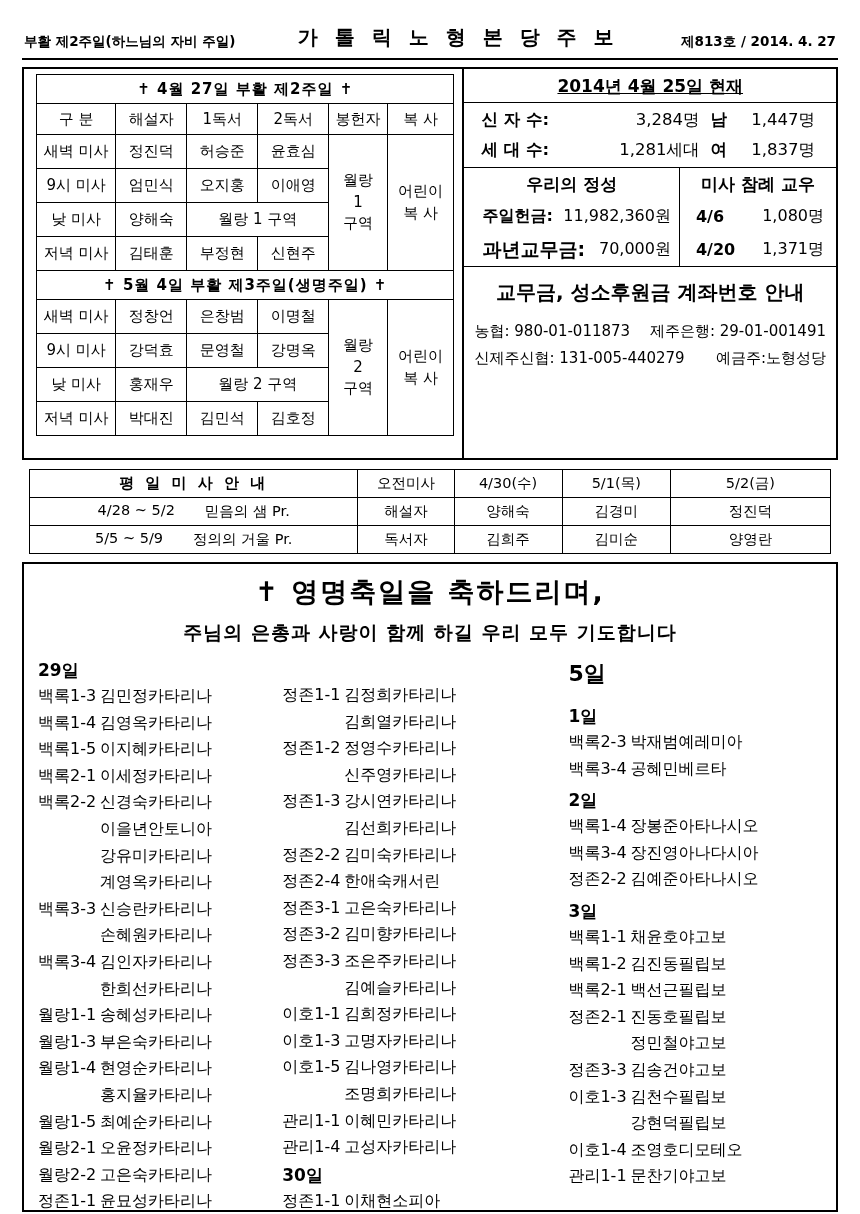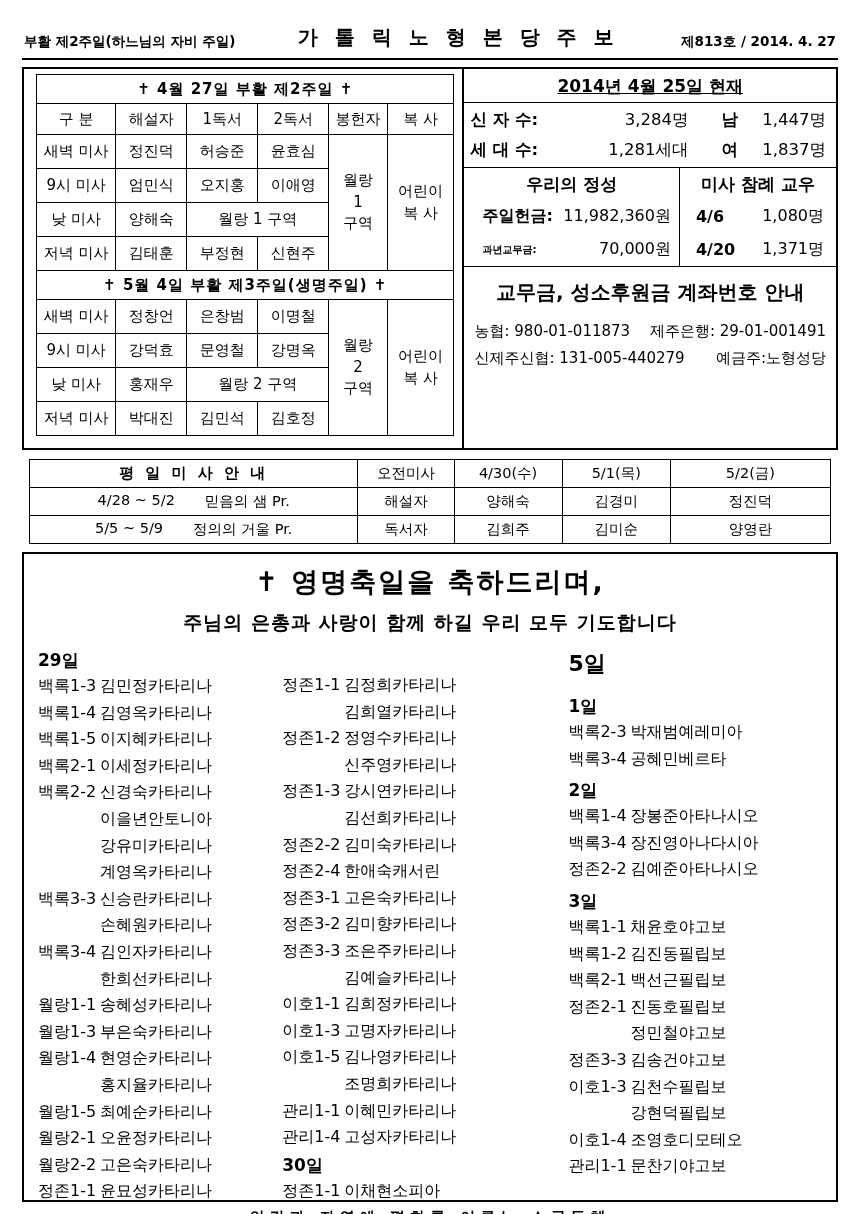--- a/index.html
+++ b/index.html
@@ -10,46 +10,46 @@
     overflow:hidden; position:relative;
   }
   
   .top-header { display:flex; align-items:flex-end; padding:24px 2px 7px 2px; border-bottom:2.5px solid #000; }
   .th-left  { font-weight:bold; font-size:13.5px; white-space:nowrap; }
   .th-center{ font-weight:bold; font-size:20px; letter-spacing:5px; margin:0 auto; white-space:nowrap; }
   .th-right { font-weight:bold; font-size:13.5px; white-space:nowrap; }
 
   
   .section1 { border:2px solid #000; margin-top:7px; display:flex; }
-  .mass-wrap { width:54%; padding:5px 8px 12px 12px; }
+  .mass-wrap { width:54%; padding:5px 8px 22px 12px; }
   table.mass { border-collapse:collapse; width:100%; table-layout:fixed; }
   table.mass td, table.mass th {
     border:1.5px solid #000; text-align:center; font-size:15px; font-weight:normal;
     height:34px; white-space:nowrap; overflow:hidden; padding:0 1px;
   }
   table.mass .title-cell { font-weight:bold; height:29px; letter-spacing:1px; font-size:15px; }
   table.mass .head-row th { height:31px; }
   td.vspan div { line-height:1.45; }
 
   .stats-panel { flex:1; border-left:2px solid #000; display:flex; flex-direction:column; }
   .sp-asof { height:34px; line-height:34px; text-align:center; font-weight:bold; font-size:17px; border-bottom:1.5px solid #000;text-decoration:underline; }
-  .sp-counts { border-bottom:1.5px solid #000; padding:2px 0; }
+  .sp-counts { border-bottom:1.5px solid #000; padding:2px 11px; }
   .sp-count-row { display:flex; align-items:center; height:30px; font-size:16.5px; padding:0 10px 0 6px; }
   .sc-label { font-weight:bold; width:100px; }
   .sc-value { width:118px; text-align:right; }
   .sc-g  { font-weight:bold; margin-left:auto; }
   .sc-gv { width:88px; text-align:right; }
   .sp-split { display:flex; font-weight:bold; font-size:17px; text-align:center; height:32px; line-height:32px; }
   .sp-split-left { width:58%; border-right:1.5px solid #000; }
   .sp-split-right{ flex:1; }
   .sp-money-group { border-bottom:1.5px solid #000; }
   .sp-money { display:flex; height:33px; font-size:16px; }
   .sm-left  { width:58%; border-right:1.5px solid #000; display:flex; align-items:center; padding:0 8px 0 18px; }
   .sm-label { font-weight:bold; }
-  .sm-label.small { font-size:10px; }
+  .sm-label.small { font-size:19px; }
   .sm-amount{ margin-left:auto; }
   .sm-right { flex:1; display:flex; align-items:center; padding:0 12px 0 16px; }
   .sm-date  { font-weight:bold; }
   .sm-count { margin-left:auto; }
   .sp-account { padding:10px 8px 0 8px; }
   .sa-title { text-align:center; font-weight:bold; font-size:20px; padding:2px 0 12px; }
   .sa-line  { display:flex; justify-content:space-between; font-size:15px; padding:4px 2px; white-space:nowrap; }
 
   
   table.weekday { border-collapse:collapse; width:calc(100% - 14px); margin:9px auto 0 auto; table-layout:fixed; }

